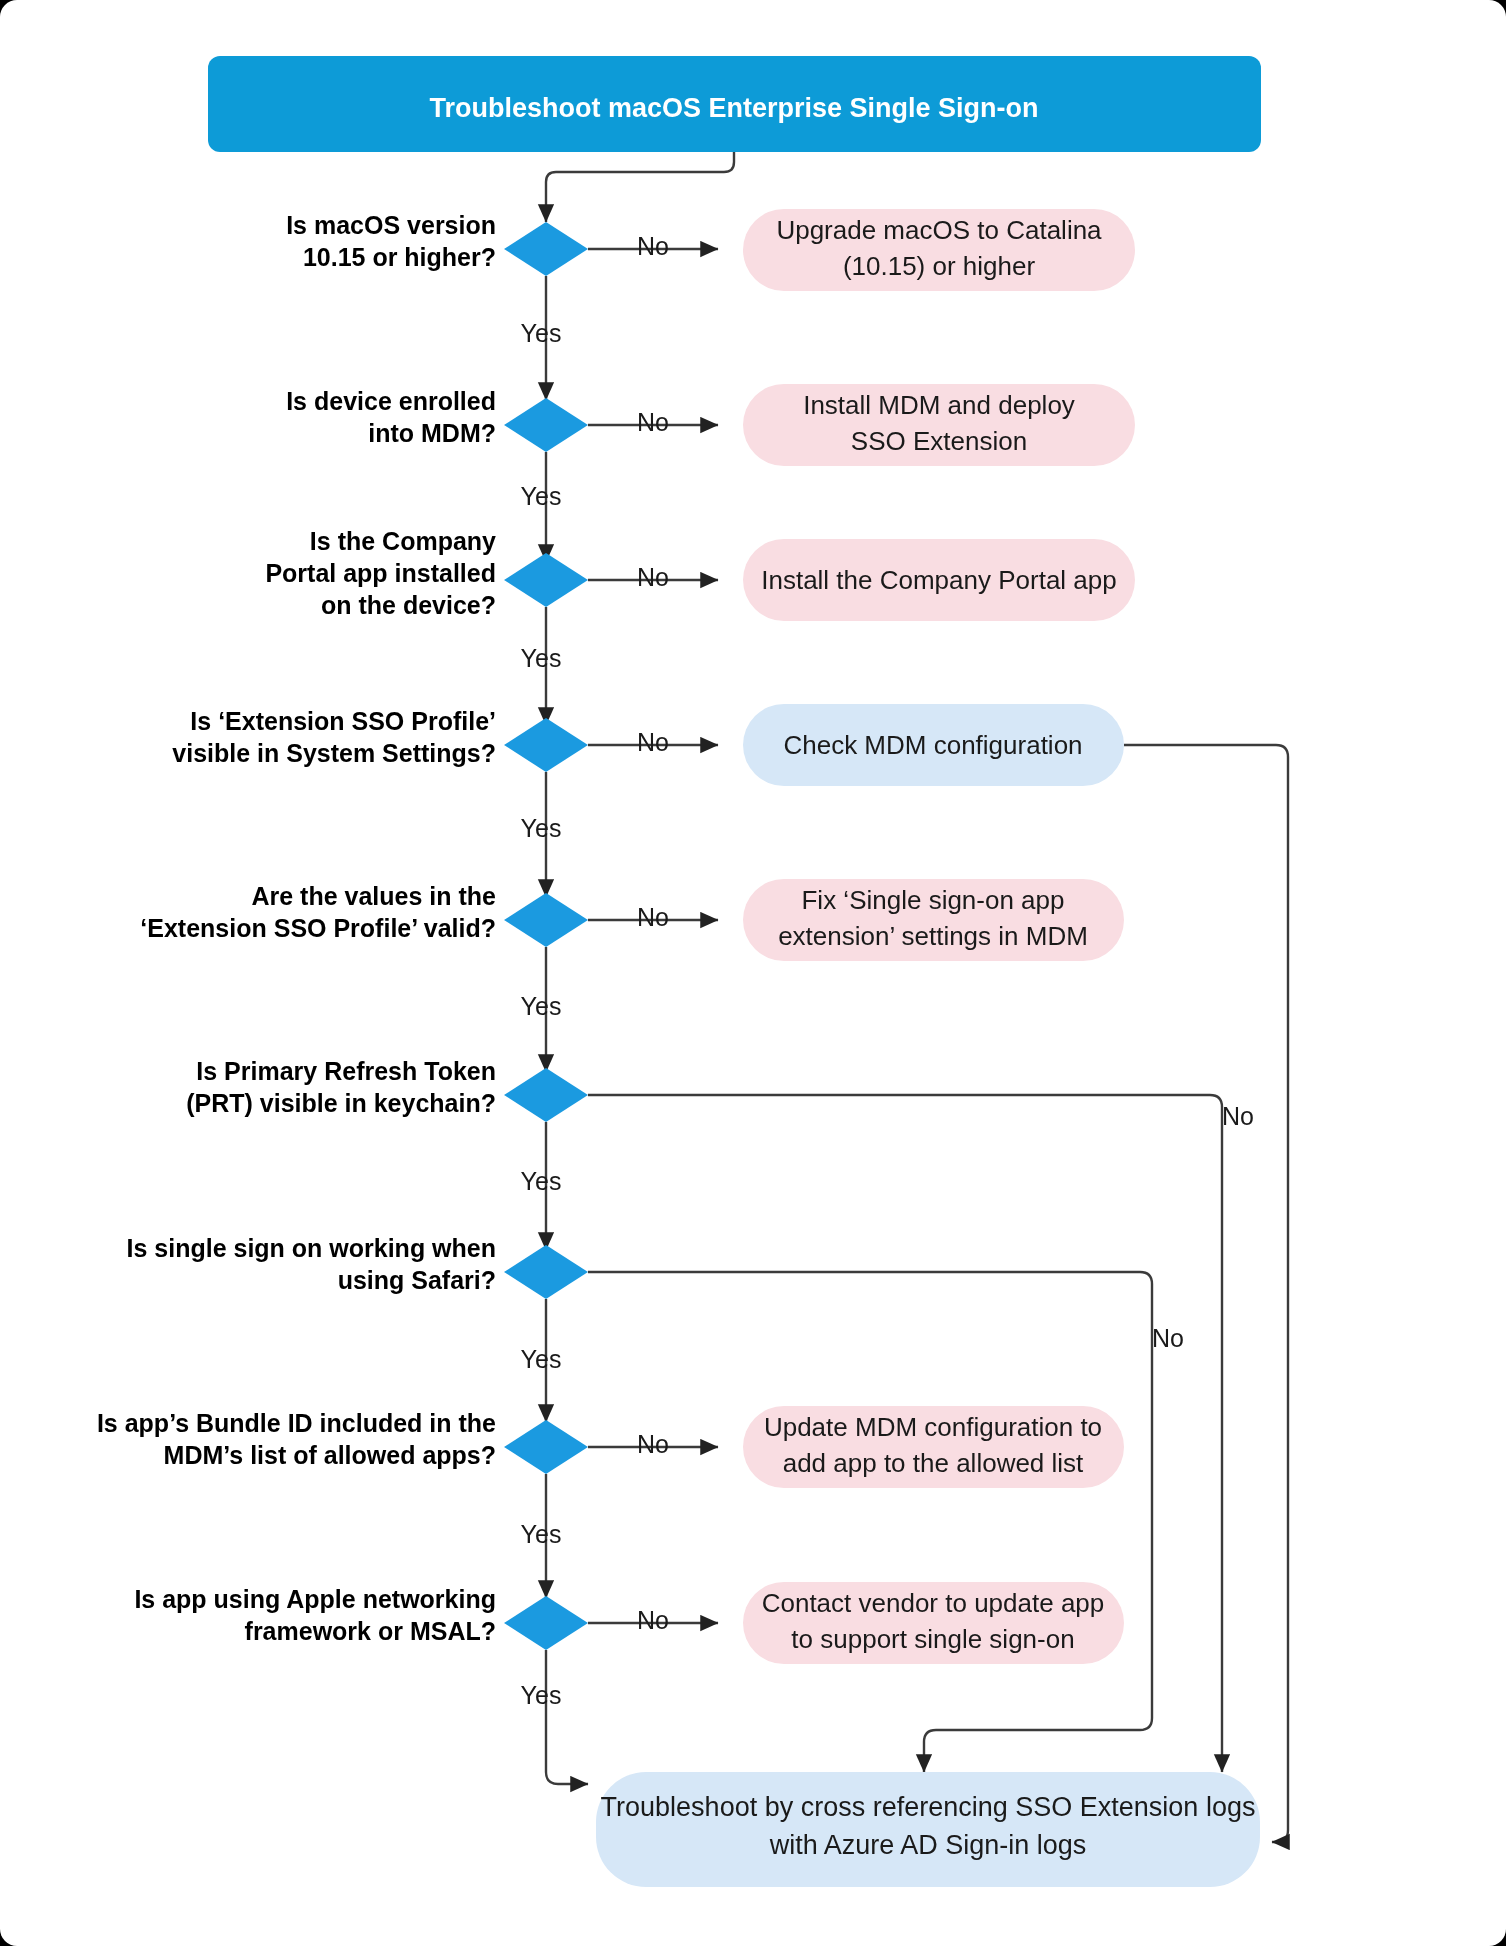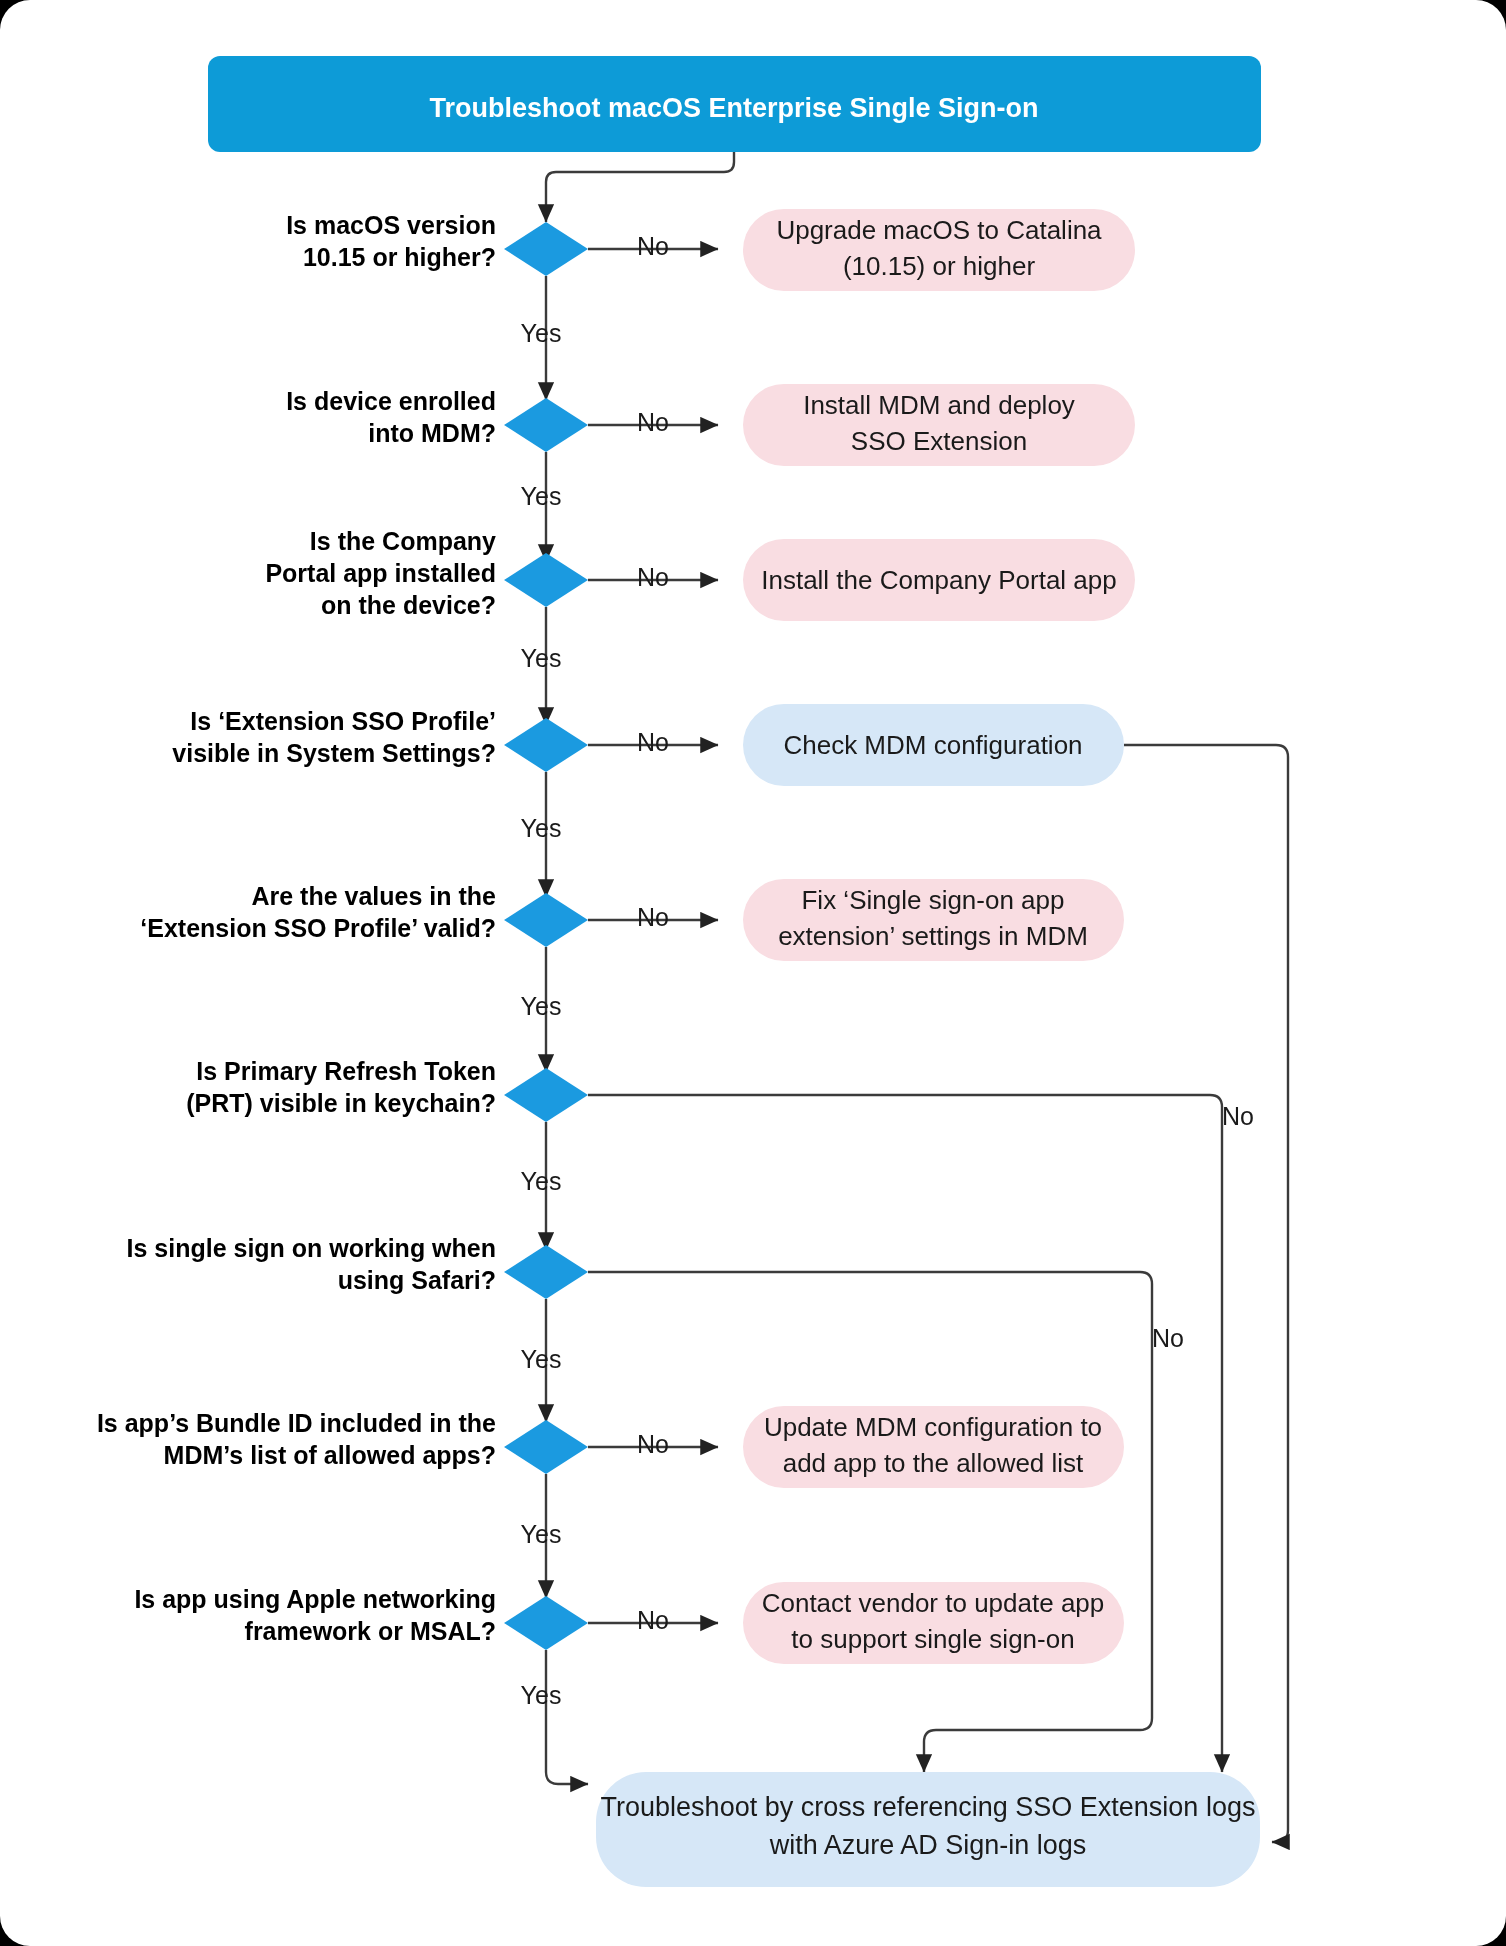--- a/index.html
+++ b/index.html
@@ -1,19 +1,19 @@
 <!DOCTYPE html>
 <html><head>
 <meta charset="utf-8">
 <style>
   html,body{margin:0;padding:0;background:#000;}
   body{width:1506px;height:1946px;font-family:"Liberation Sans",sans-serif;}
   #page{
     position:relative;width:1506px;height:1946px;
-    background:#ffffff;border-radius:30px;overflow:hidden;
+    background:#ffffff;border-radius:17px;overflow:hidden;
   }
   svg{display:block;width:1506px;height:1946px;}
   .node-text{font-family:"Liberation Sans",sans-serif;fill:#1a1a1a;}
   .q-label{font-family:"Liberation Sans",sans-serif;font-weight:bold;fill:#000000;font-size:25px;}
   .edge-label{font-family:"Liberation Sans",sans-serif;fill:#1a1a1a;font-size:25px;}
   .action-text{font-size:26px;}
   .title-text{font-family:"Liberation Sans",sans-serif;font-weight:bold;fill:#ffffff;font-size:27px;}
   .final-text{font-size:27px;}
   .edge{fill:none;stroke:#3b3b3b;stroke-width:2.4;}
 </style>

